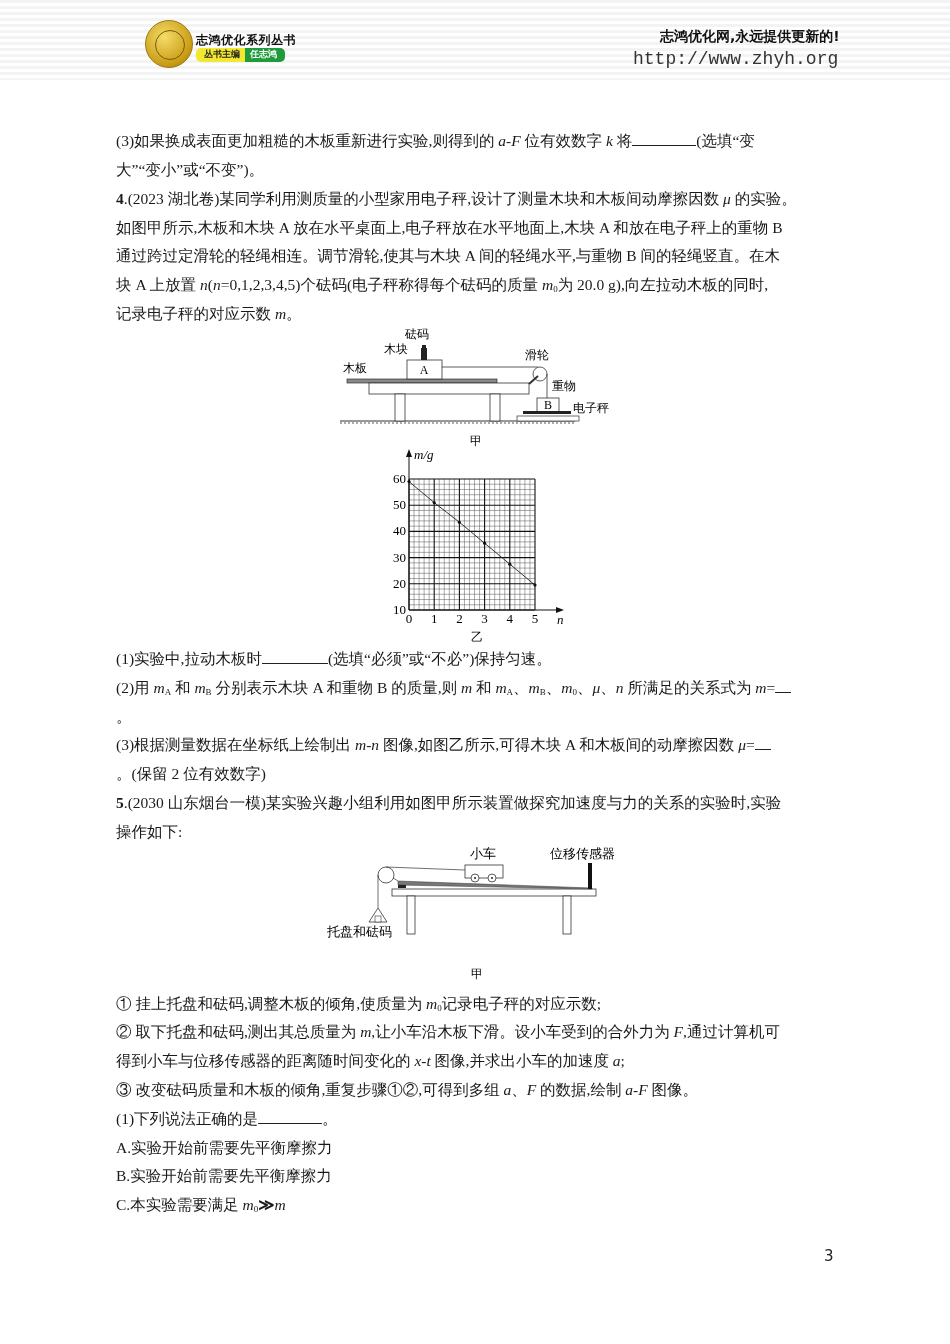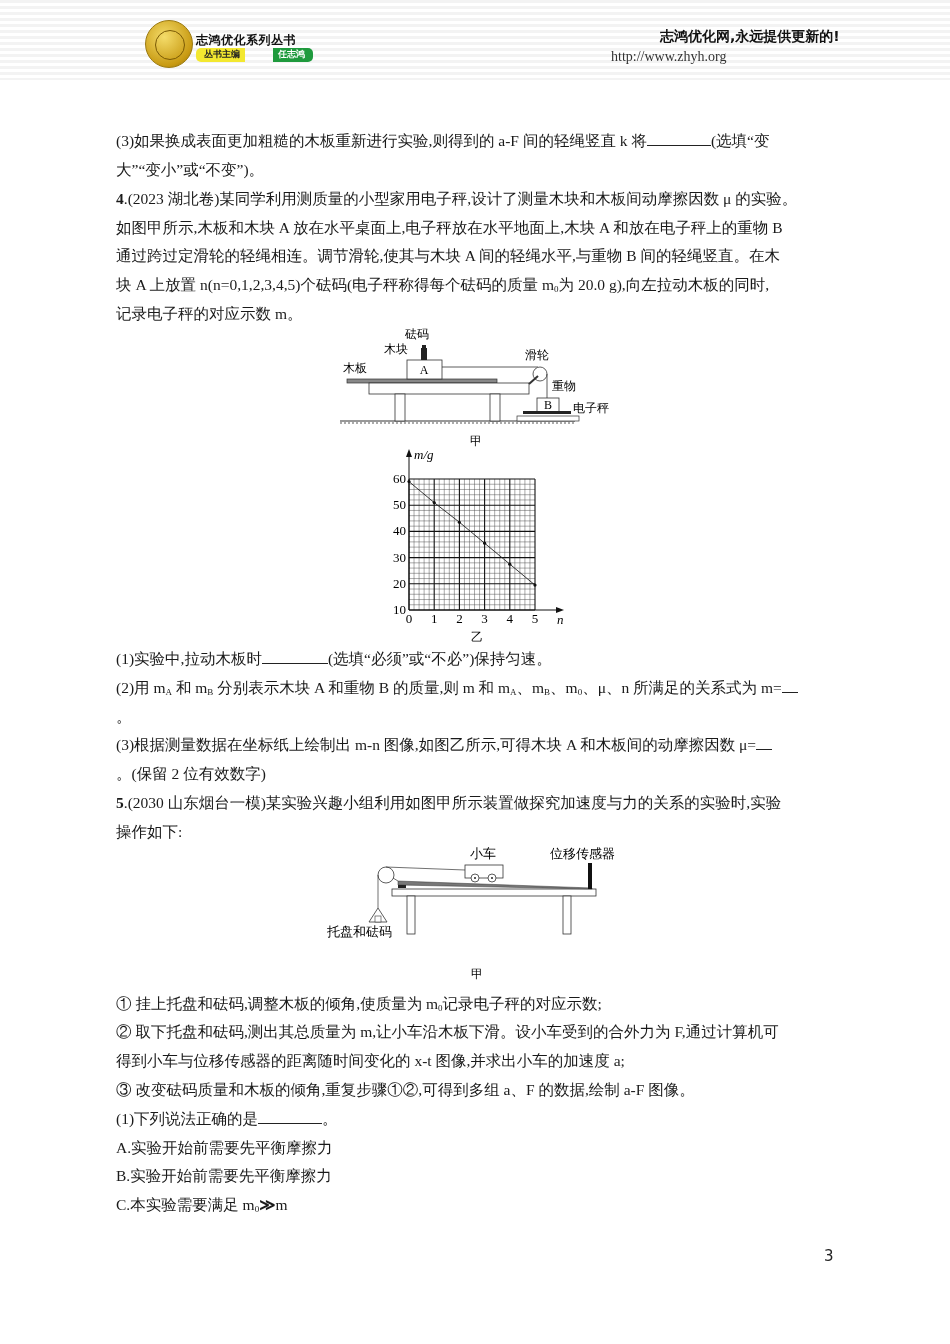--- a/index.html
+++ b/index.html
@@ -10,27 +10,27 @@
   .logo-circle { position: absolute; left: 145px; top: 20px; width: 46px; height: 46px; border-radius: 50%;
                  background: radial-gradient(circle at 40% 35%, #f4dc6a, #c89a12 70%, #8a6a08);
                  border: 1px solid #9b7a10; }
   .logo-circle .inner { position: absolute; left: 9px; top: 9px; width: 28px; height: 28px; border-radius: 50%;
                  border: 1px solid #7a5a05; }
   .series-title { position: absolute; left: 196px; top: 32px; font-family: "DejaVu Sans", sans-serif; font-weight: bold;
                   font-size: 12px; color: #111; letter-spacing: 0.5px; }
   .badge { position: absolute; left: 196px; top: 48px; height: 14px; display: flex; border-radius: 5px; overflow: hidden;
            font-family: "DejaVu Sans", sans-serif; font-size: 9px; font-weight: bold; line-height: 13px; }
   .badge .b1 { background: #f3e830; color: #222; padding: 0 5px 0 8px; }
-  .badge .b2 { background: #1f9a3d; color: #fff; padding: 0 8px 0 5px; margin-left: 28px; }
+  .badge .b2 { background: #1f9a3d; color: #fff; padding: 0 8px 0 5px; }
   .slogan { position: absolute; left: 632px; top: 28px; font-family: "DejaVu Sans", sans-serif; font-weight: bold;
             font-size: 14px; color: #111; margin-left: 28px; }
-  .url { position: absolute; left: 611px; top: 49px; font-family: Liberation Serif, serif; font-size: 14px; color: #333; }
+  .url { position: absolute; left: 633px; top: 49px; font-family: Liberation Mono, monospace; font-size: 18px; color: #333; }
 
   .line { position: absolute; left: 116px; font-size: 15.5px; line-height: 20px; white-space: nowrap; }
-  .i { }
+  .i { font-style: italic; }
   .b { font-weight: bold; }
   .blank { display: inline-block; border-bottom: 1px solid #222; height: 14px; vertical-align: baseline; }
   sub { font-size: 9px; vertical-align: -2px; }
   .pagenum { position: absolute; left: 824px; top: 1247px; font-family: "DejaVu Sans", sans-serif; font-size: 15px; color: #222; }
   svg text { font-family: "Liberation Serif", "DejaVu Serif", serif; }
 </style>
 </head>
 <body>
 
 <div class="header">
@@ -40,21 +40,21 @@
   <div class="series-title">志鸿优化系列丛书</div>
   <div class="badge">
     <span class="b1">丛书主编</span>
     <span class="b2">任志鸿</span>
   </div>
   <div class="slogan">志鸿优化网,永远提供更新的!</div>
   <div class="url">http://www.zhyh.org</div>
 </div>
 
 <div class="line" style="top:131px">
-  <span>(3)如果换成表面更加粗糙的木板重新进行实验,则得到的 </span><span class="i">a-F</span><span> 间的轻绳竖直 </span><span class="i">k</span><span> 将</span><span class="blank" style="width:64px"></span><span>(选填“变</span>
+  <span>(3)如果换成表面更加粗糙的木板重新进行实验,则得到的 </span><span class="i">a-F</span><span> 位有效数字 </span><span class="i">k</span><span> 将</span><span class="blank" style="width:64px"></span><span>(选填“变</span>
 </div>
 <div class="line" style="top:160px">大”“变小”或“不变”)。</div>
 
 <div class="line" style="top:189px">
   <span class="b">4</span><span>.(2023 湖北卷)</span><span>某同学利用测质量的小型家用电子秤,设计了测量木块和木板间动摩擦因数 </span><span class="i">μ</span><span> 的实验。</span>
 </div>
 <div class="line" style="top:218px">如图甲所示,木板和木块 A 放在水平桌面上,电子秤放在水平地面上,木块 A 和放在电子秤上的重物 B</div>
 <div class="line" style="top:246px">通过跨过定滑轮的轻绳相连。调节滑轮,使其与木块 A 间的轻绳水平,与重物 B 间的轻绳竖直。在木</div>
 <div class="line" style="top:275px">
   <span>块 A 上放置 </span><span class="i">n</span><span>(</span><span class="i">n</span><span>=0,1,2,3,4,5)个砝码(电子秤称得每个砝码的质量 </span><span class="i">m</span><sub>0</sub><span>为 20.0 g),向左拉动木板的同时,</span>

